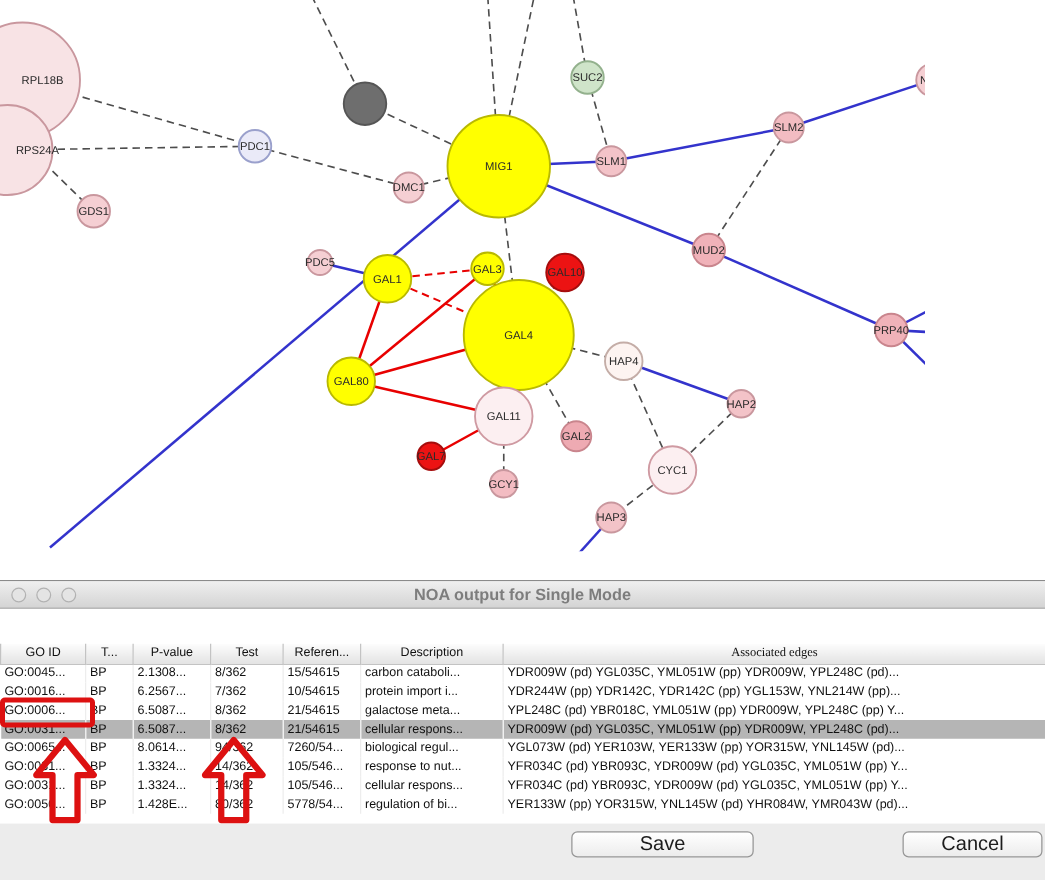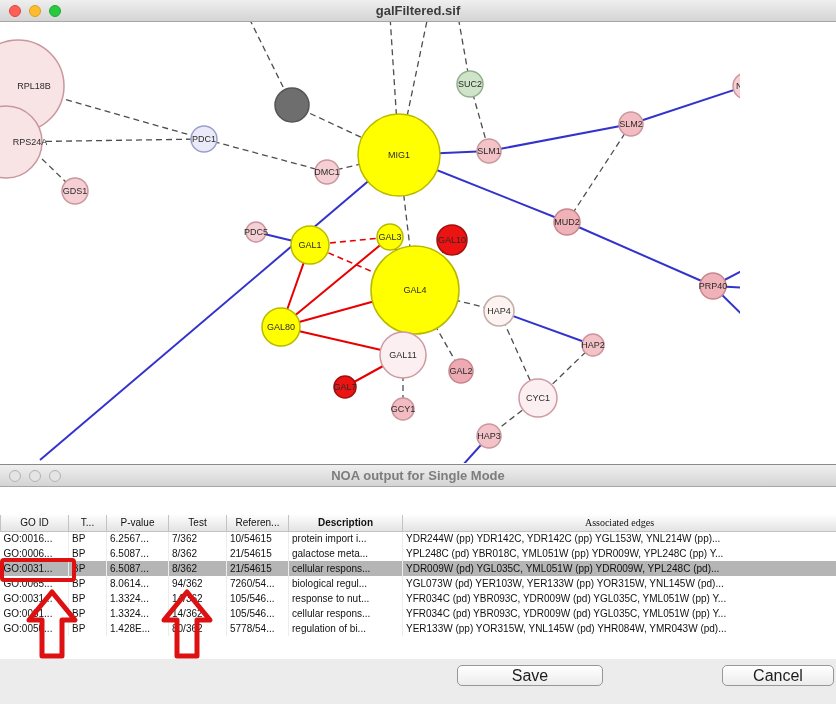--- a/index.html
+++ b/index.html
@@ -52,28 +52,20 @@
 
   
   .annotations { position:absolute; left:0; top:0; z-index:20; pointer-events:none; }
 </style>
 </head>
 <body>
 
 <div class="screen">
 
   <section class="window top-window">
-    <div class="titlebar">
-      <span class="traffic">
-        <span class="light red"></span>
-        <span class="light yellow"></span>
-        <span class="light green"></span>
-      </span>
-      <span class="title">galFiltered.sif</span>
-    </div>
     <div class="canvas">
       <svg id="network-svg" width="836" height="441" viewBox="0 0 836 441">
           <line x1="399" y1="133" x2="489" y2="129" stroke="#3333cc" stroke-width="2"></line>
           <line x1="489" y1="129" x2="631" y2="102" stroke="#3333cc" stroke-width="2"></line>
           <line x1="631" y1="102" x2="746" y2="64" stroke="#3333cc" stroke-width="2"></line>
           <line x1="746" y1="64" x2="852" y2="18" stroke="#3333cc" stroke-width="2"></line>
           <line x1="399" y1="133" x2="40" y2="438" stroke="#3333cc" stroke-width="2"></line>
           <line x1="399" y1="133" x2="567" y2="200" stroke="#3333cc" stroke-width="2"></line>
           <line x1="567" y1="200" x2="713" y2="264" stroke="#3333cc" stroke-width="2"></line>
           <line x1="713" y1="264" x2="795" y2="345" stroke="#3333cc" stroke-width="2"></line>
@@ -182,25 +174,34 @@
 
     <div class="table-area">
       <table>
         <thead>
           <tr id="table-header-row">
               <th style="width: 68px;">GO ID</th>
               <th style="width: 38px;">T...</th>
               <th style="width: 62px;">P-value</th>
               <th style="width: 58px;">Test</th>
               <th style="width: 62px;">Referen...</th>
-              <th style="width: 114px; font-weight: bold;">Description</th>
+              <th style="width: 114px;">Description</th>
               <th style="width: 434px; font-family: Liberation Serif, serif;">Associated edges</th>
             </tr>
         </thead>
         <tbody id="table-body">
+            <tr>
+              <td>GO:0045...</td>
+              <td>BP</td>
+              <td>2.1308...</td>
+              <td>8/362</td>
+              <td>15/54615</td>
+              <td>carbon cataboli...</td>
+              <td>YDR009W (pd) YGL035C, YML051W (pp) YDR009W, YPL248C (pd)...</td>
+            </tr>
             <tr>
               <td>GO:0016...</td>
               <td>BP</td>
               <td>6.2567...</td>
               <td>7/362</td>
               <td>10/54615</td>
               <td>protein import i...</td>
               <td>YDR244W (pp) YDR142C, YDR142C (pp) YGL153W, YNL214W (pp)...</td>
             </tr>
             <tr>

